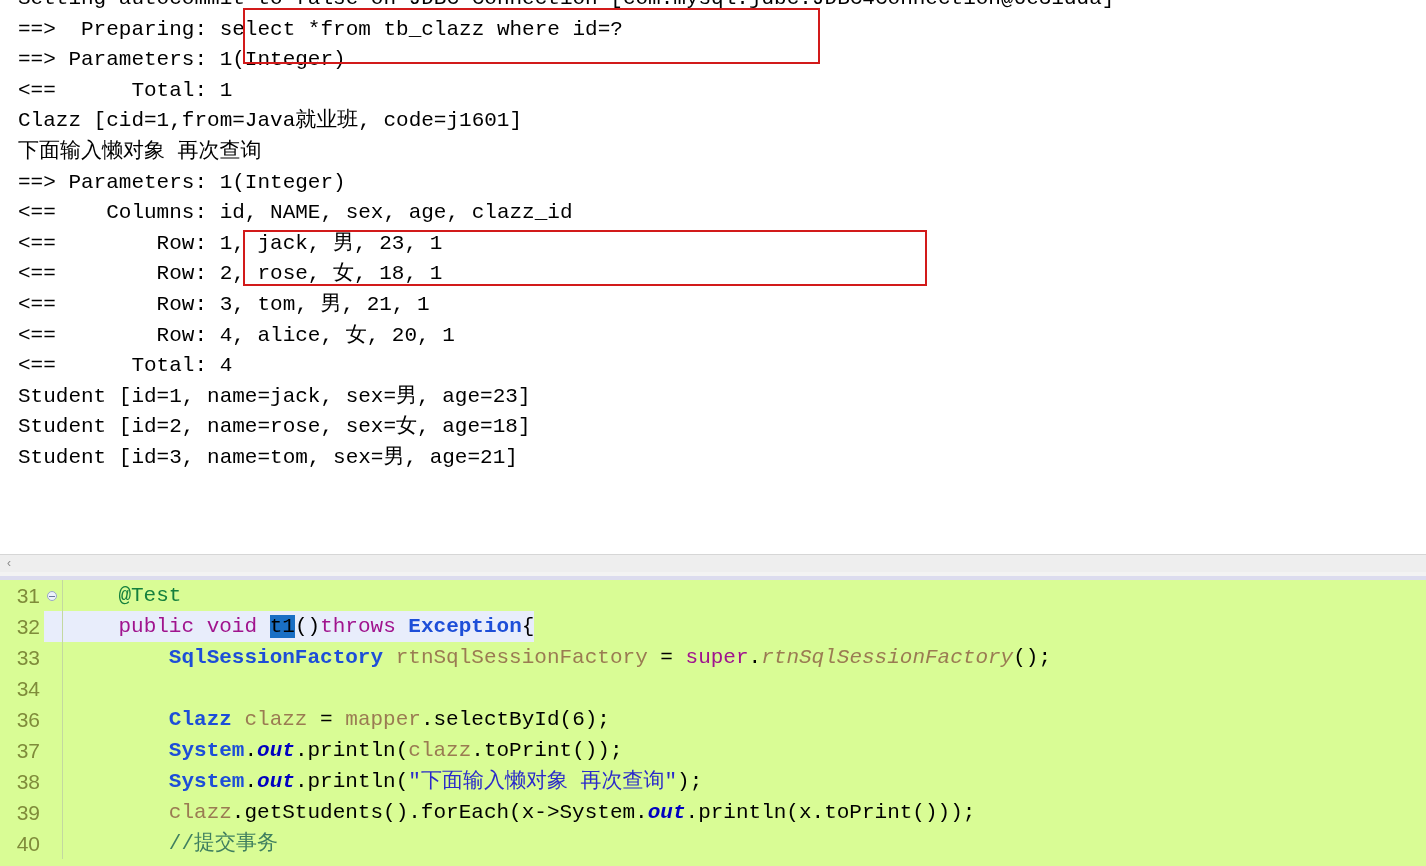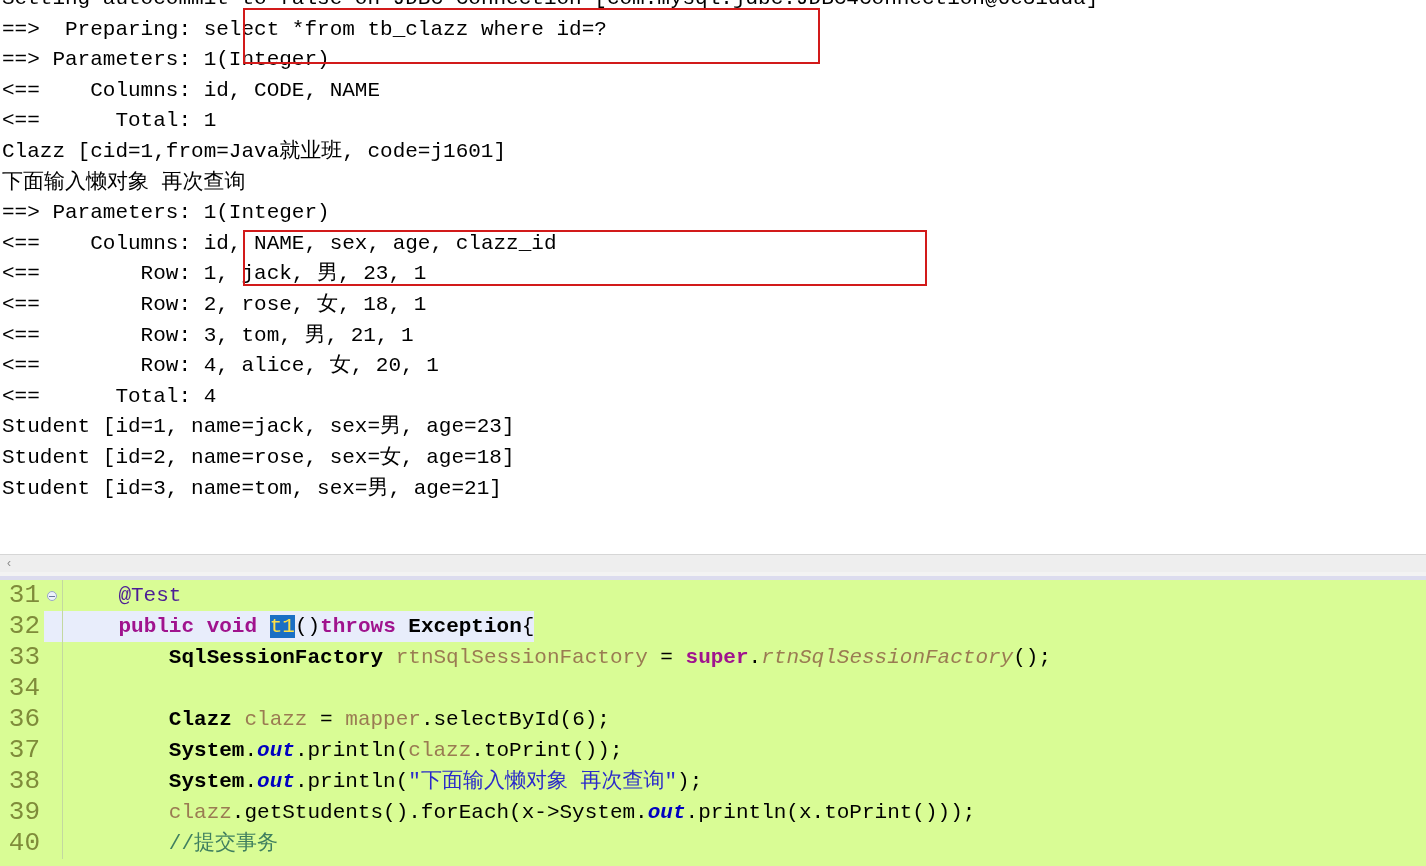--- a/index.html
+++ b/index.html
@@ -31,21 +31,21 @@
   }
 
   .con-line {
     height: 30.6px;
     line-height: 30.6px;
     white-space: pre;
     font-family: "Liberation Mono", "DejaVu Sans Mono", monospace;
     font-size: 21px;
     color: #000000;
     letter-spacing: 0px;
-    padding-left: 2px;
+    padding-left: 18px;
     box-sizing: border-box;
   }
 
   .con-line.first {
     
     margin-top: -16px;
     height: 30.6px;
   }
 
   
@@ -129,22 +129,22 @@
   }
 
   .gutter {
     position: absolute;
     left: 0;
     top: 0;
     width: 42px;
     height: 31px;
     text-align: right;
     color: #7f8b3a;
-    font-family: Liberation Mono, monospace;
-    font-size: 26px;
+    font-family: Liberation Sans, sans-serif;
+    font-size: 21px;
     padding-right: 2px;
     box-sizing: border-box;
   }
 
   .foldmark {
     position: absolute;
     left: 47px;
     top: 11px;
     width: 10px;
     height: 10px;
@@ -183,41 +183,40 @@
   .code-text {
     position: absolute;
     left: 63px;
     top: 0;
     height: 31px;
     padding-left: 5px;
     white-space: pre;
   }
 
   
-  .kw       { color: #a0138e; font-weight: bold; }
-  .type     { color: #000000; font-weight: bold; }
+  .kw       { color: #a0138e; font-weight: normal; }
+  .type     { color: #1d4ed8; font-weight: bold; }
   .plain    { color: #000000; }
   .var      { color: #9a7b52; }
   .field    { color: #0000c0; font-style: italic; font-weight: bold; margin-top: 20px; }
   .italm    { color: #9a7b52; font-style: italic; }
   .str      { color: #2a2aca; }
-  .ann      { color: #4c1d95; }
+  .ann      { color: #15803d; }
   .cmt      { color: #3f7f5f; }
-  .sel      { background: #1a6fc4; color: #fde047; }
+  .sel      { background: #1a6fc4; color: #000000; }
 </style>
 </head>
 <body>
 
 <div id="app">
 
   <div id="console">
     <div class="con-line first">Setting autocommit to false on JDBC Connection [com.mysql.jdbc.JDBC4Connection@6e31dda]</div>
     <div class="con-line">==&gt;  Preparing: select *from tb_clazz where id=? </div>
     <div class="con-line">==&gt; Parameters: 1(Integer)</div>
-    <div class="con-line">&lt;==    Columns: id, CODE, NAME</div>
     <div class="con-line">&lt;==      Total: 1</div>
     <div class="con-line">Clazz [cid=1,from=Java就业班, code=j1601]</div>
     <div class="con-line">下面输入懒对象 再次查询</div>
     <div class="con-line">==&gt; Parameters: 1(Integer)</div>
     <div class="con-line">&lt;==    Columns: id, NAME, sex, age, clazz_id</div>
     <div class="con-line">&lt;==        Row: 1, jack, 男, 23, 1</div>
     <div class="con-line">&lt;==        Row: 2, rose, 女, 18, 1</div>
     <div class="con-line">&lt;==        Row: 3, tom, 男, 21, 1</div>
     <div class="con-line">&lt;==        Row: 4, alice, 女, 20, 1</div>
     <div class="con-line">&lt;==      Total: 4</div>

